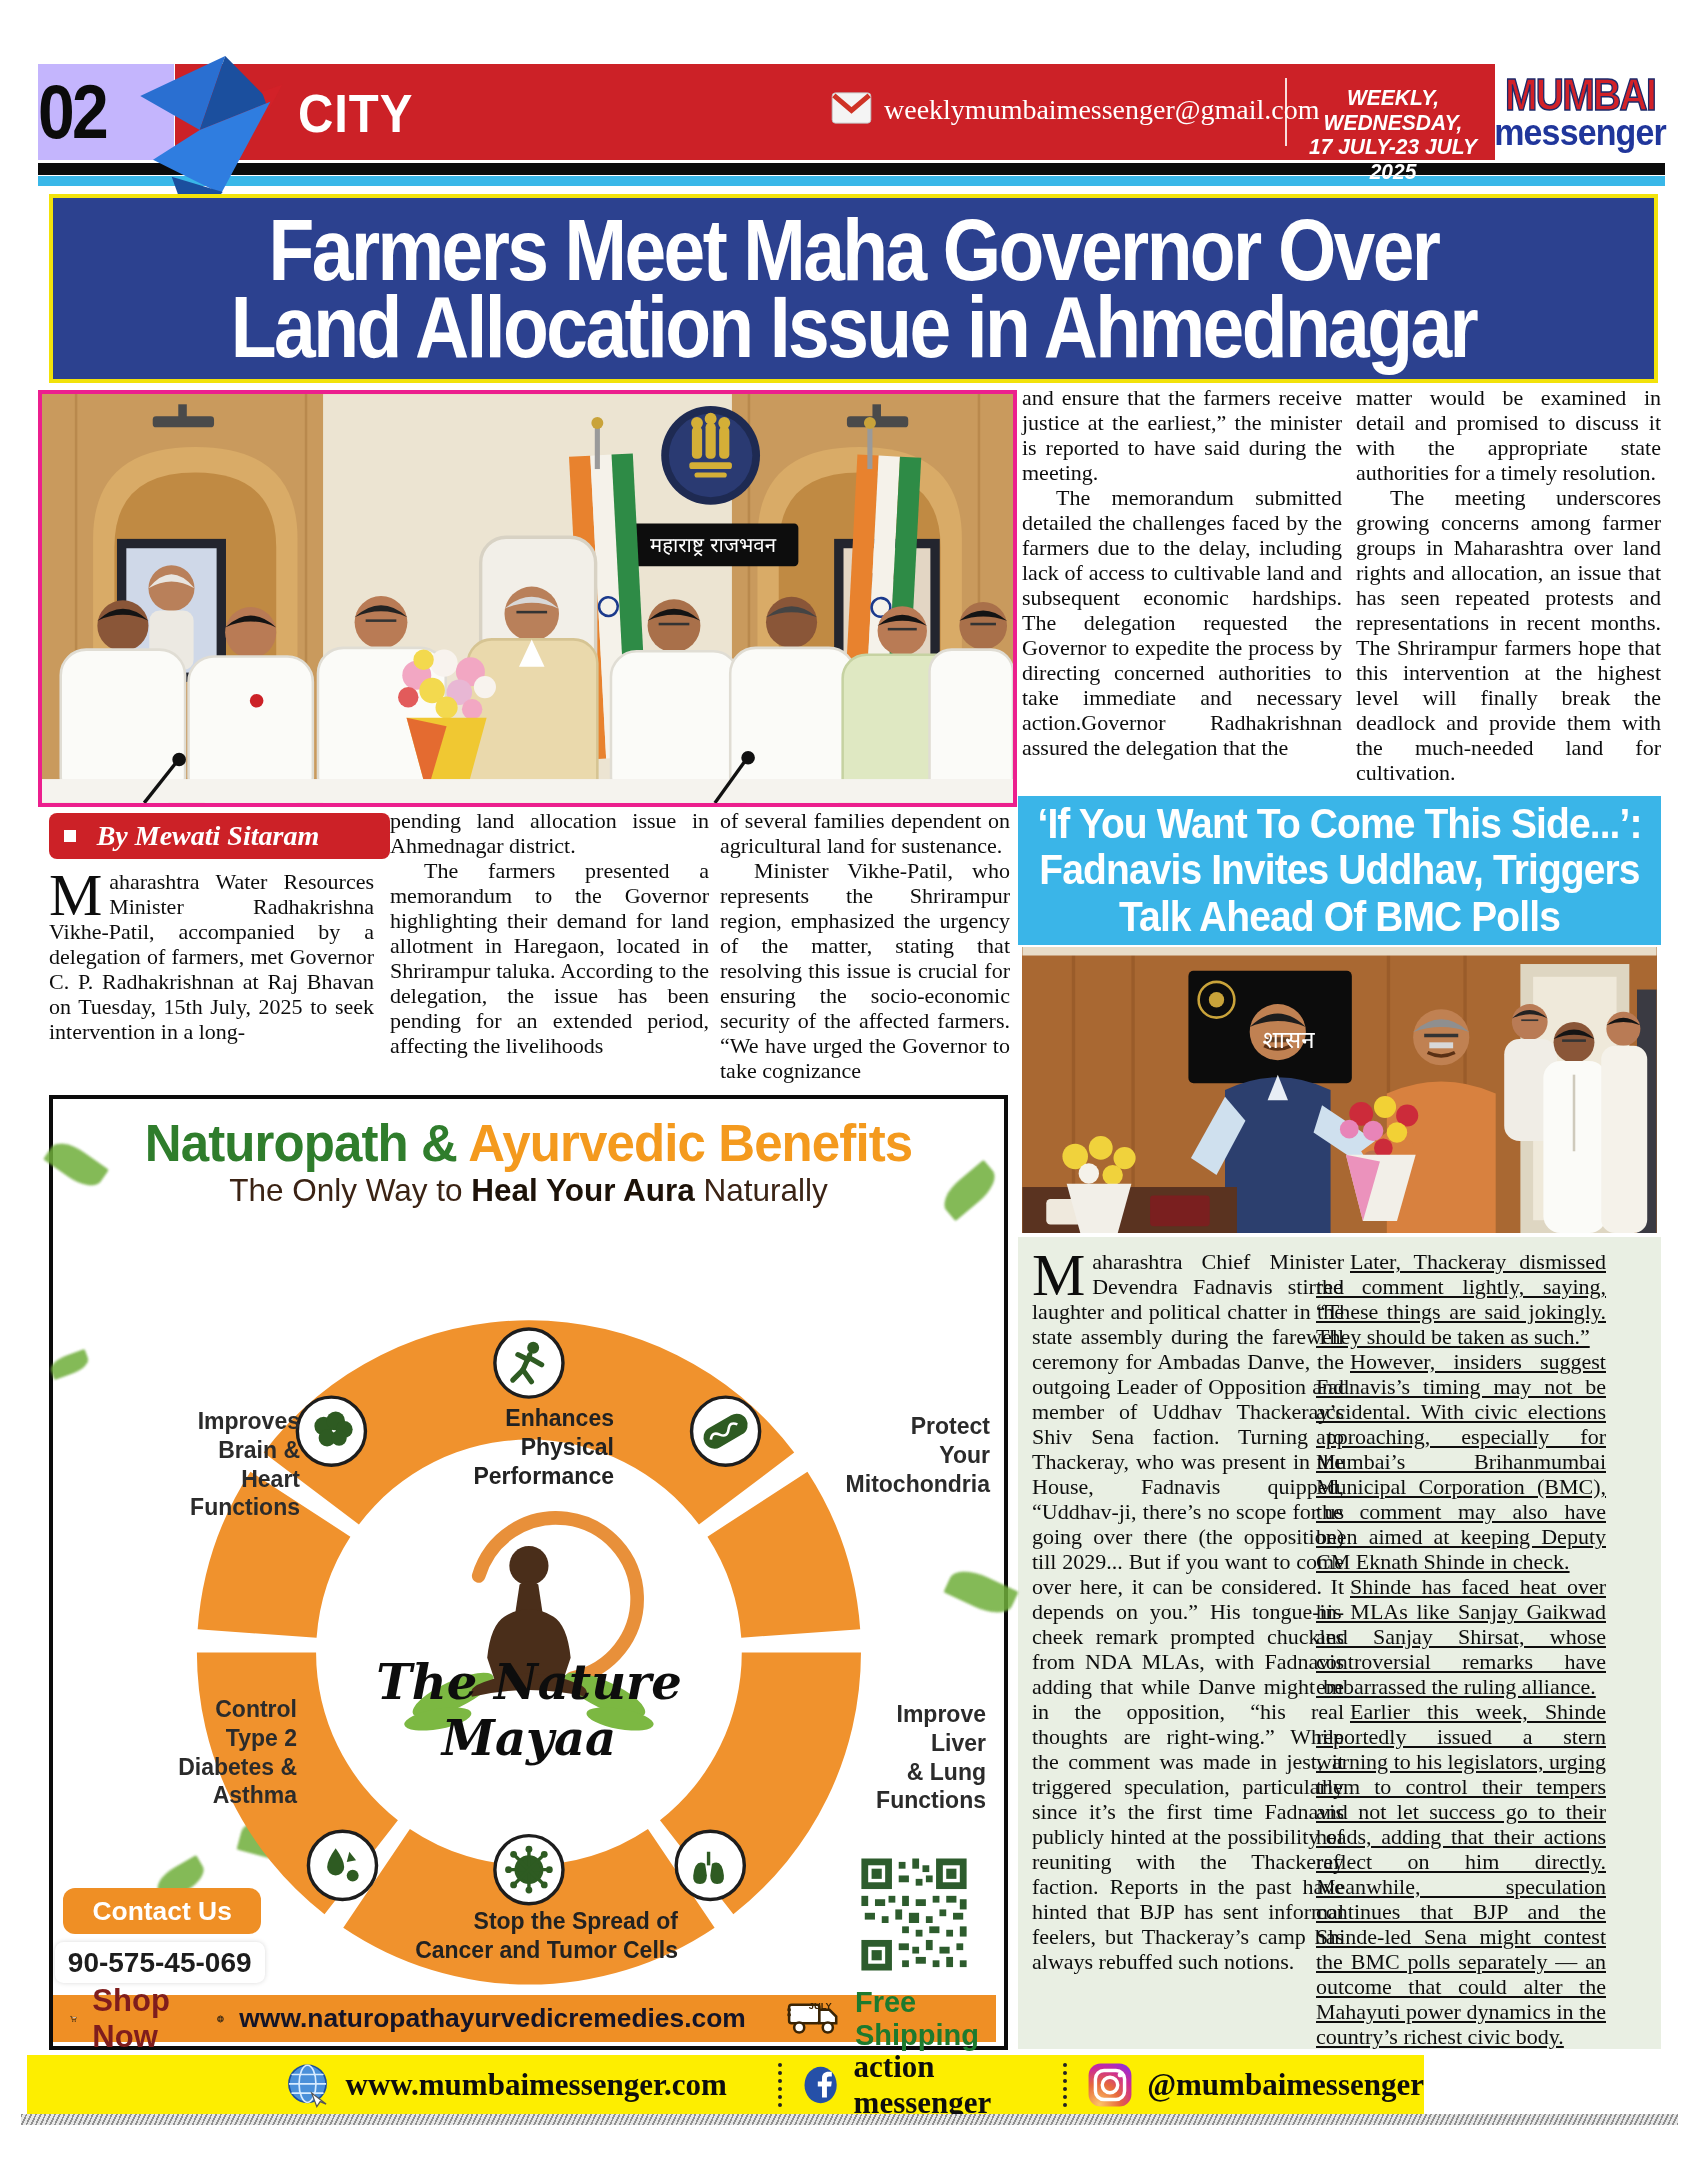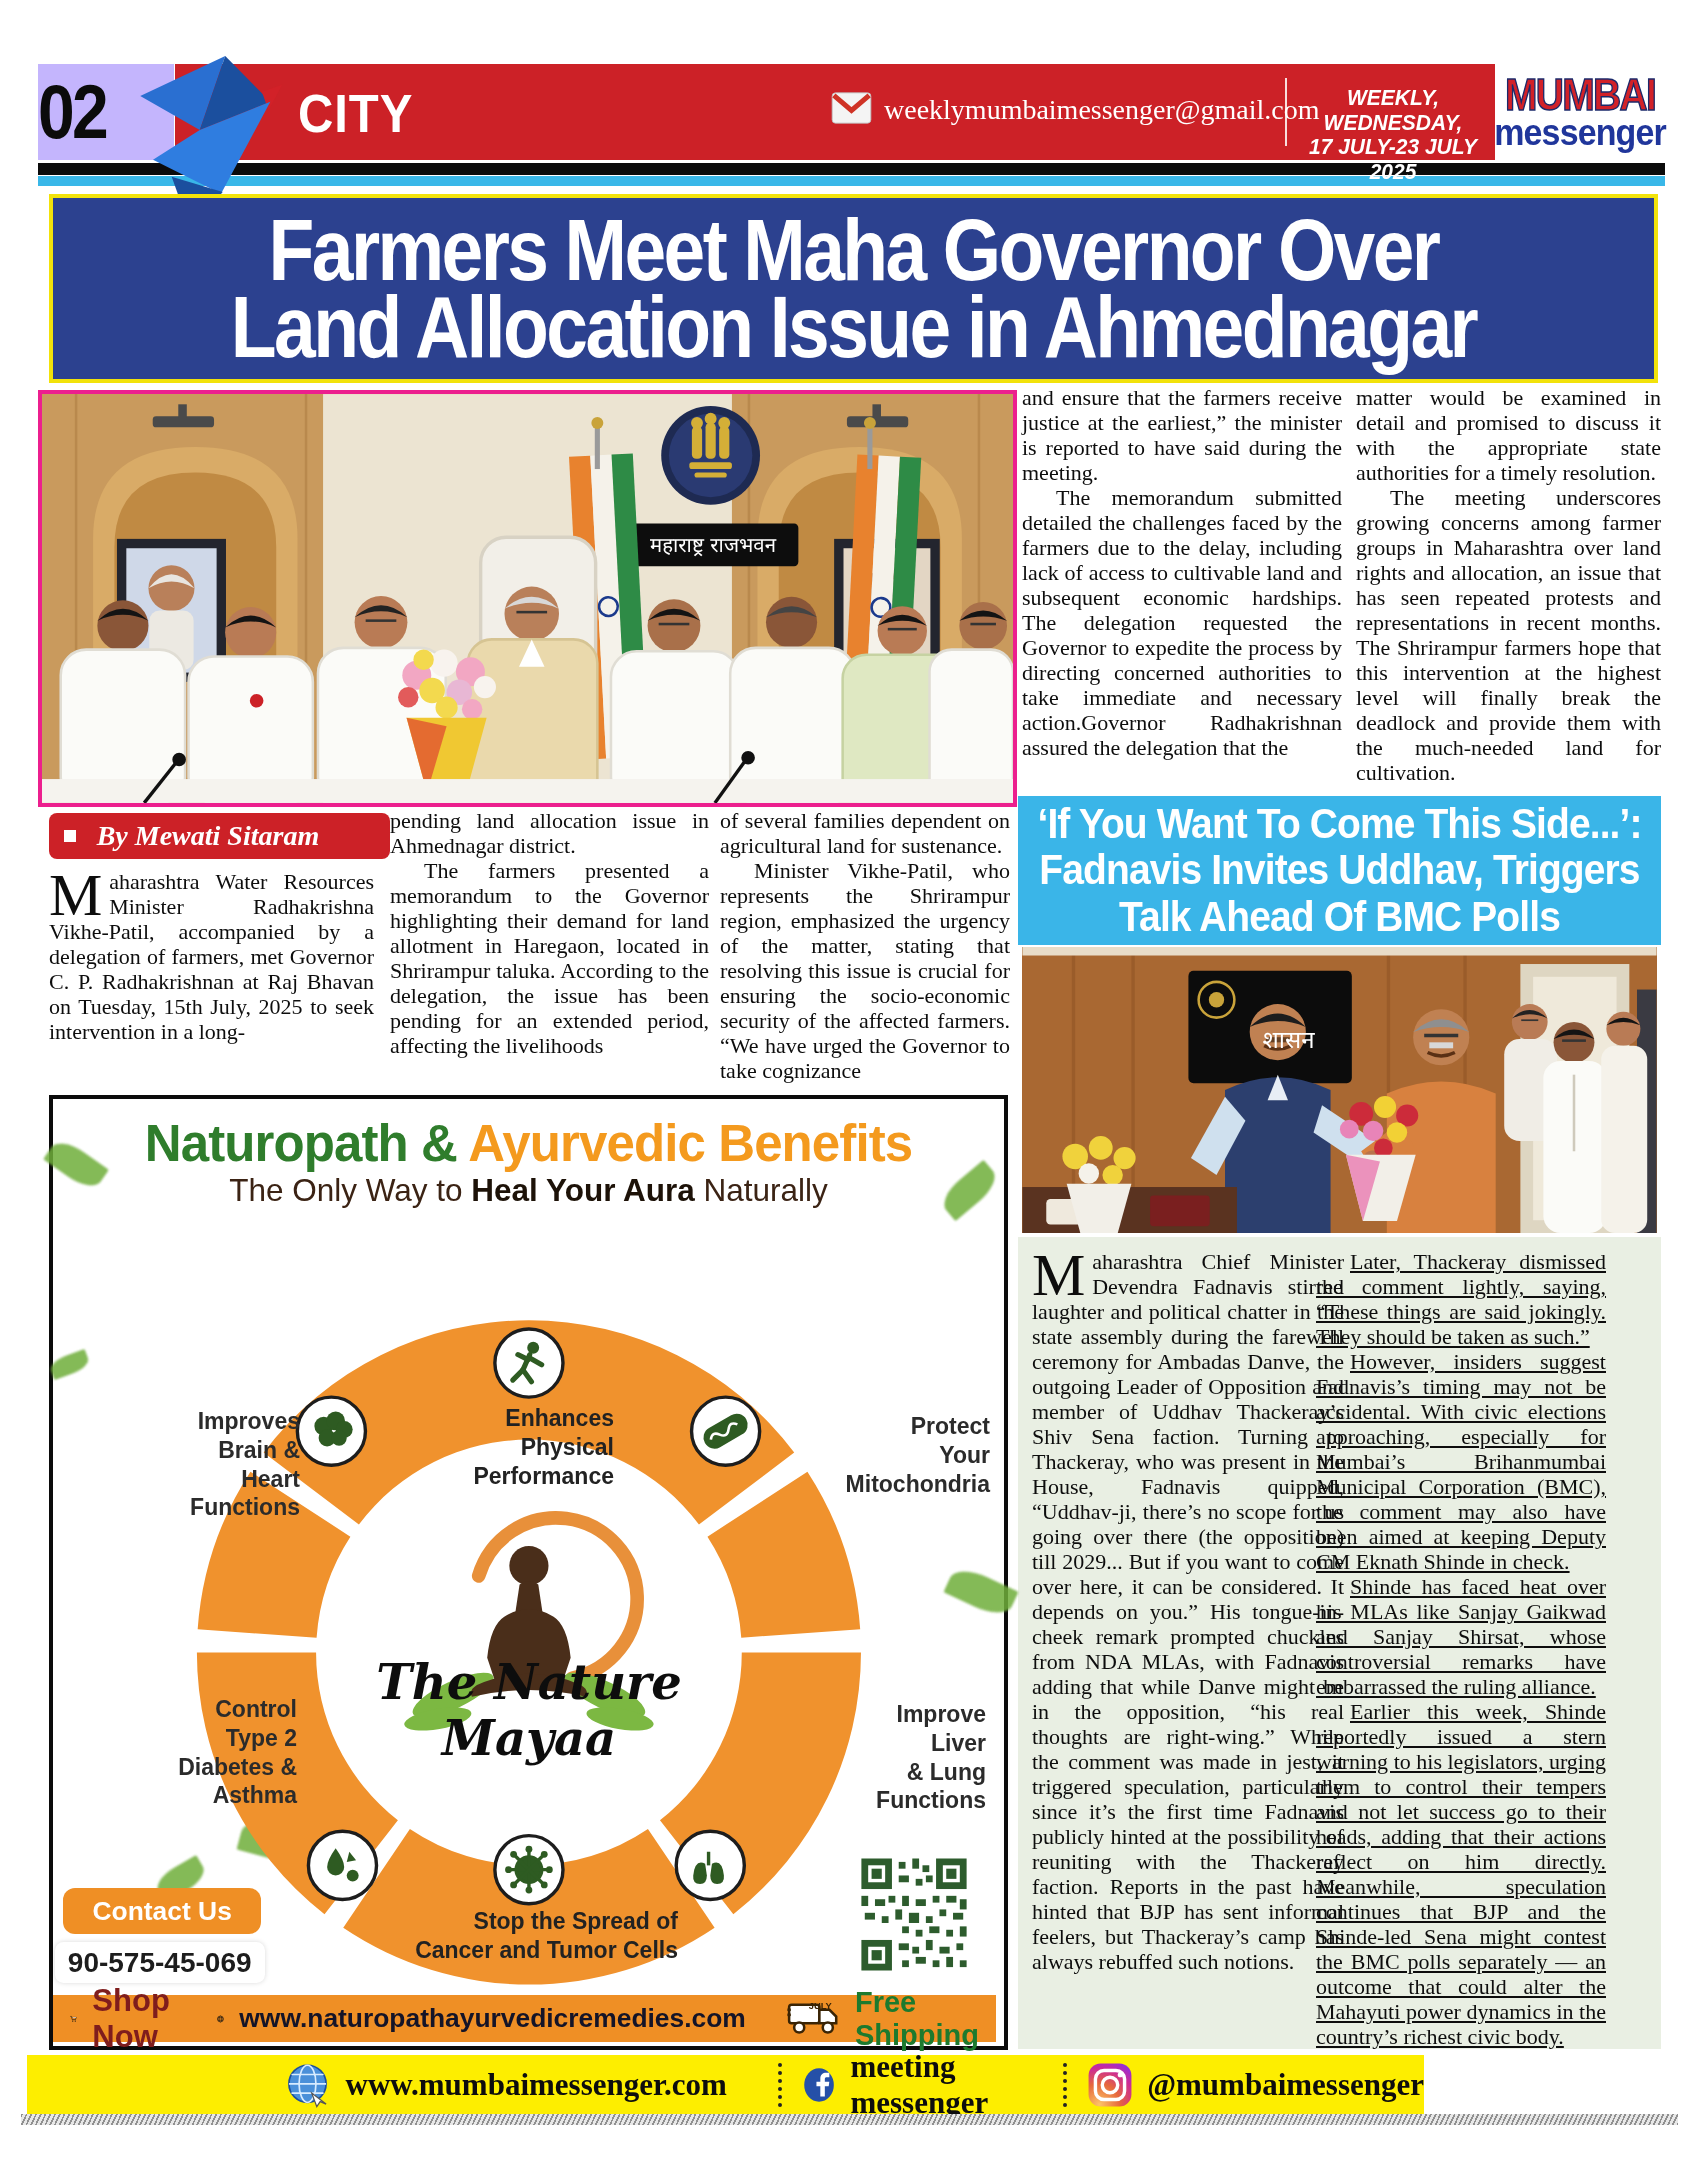--- a/index.html
+++ b/index.html
@@ -612,21 +612,21 @@
         <path d="M34 38 l6 16 l4 -6 l7 3 z" fill="#fff" stroke="#555" stroke-width="1.5"></path>
       </svg>
       <span class="footer-txt">www.mumbaimessenger.com</span>
     </div>
     <div class="dotdiv" style="margin-left:51px;"></div>
     <div class="footer-item" style="margin-left:19px;">
       <svg width="48" height="48" viewBox="0 0 56 56">
         <ellipse cx="28" cy="28" rx="23" ry="26" fill="#2550a8"></ellipse>
         <path d="M30 46 V30 h-6 v-7 h6 v-5 c0 -6 4 -9 9 -9 h5 v7 h-4 c-2 0 -3 1 -3 3 v4 h7 l-1 7 h-6 v16 z" fill="#fff"></path>
       </svg>
-      <span class="footer-txt">meeting messenger</span>
+      <span class="footer-txt">action messenger</span>
     </div>
     <div class="dotdiv" style="margin-left:24px;"></div>
     <div class="footer-item" style="margin-left:19px;">
       <svg width="48" height="48" viewBox="0 0 56 56">
         <defs>
           <radialGradient id="ig" cx="0.25" cy="0.95" r="1.2">
             <stop offset="0" stop-color="#fdc468"></stop>
               <stop offset="0.4" stop-color="#e6683c"></stop>
             <stop offset="0.7" stop-color="#cc2b96"></stop>
               <stop offset="1" stop-color="#7b2ff7"></stop>

